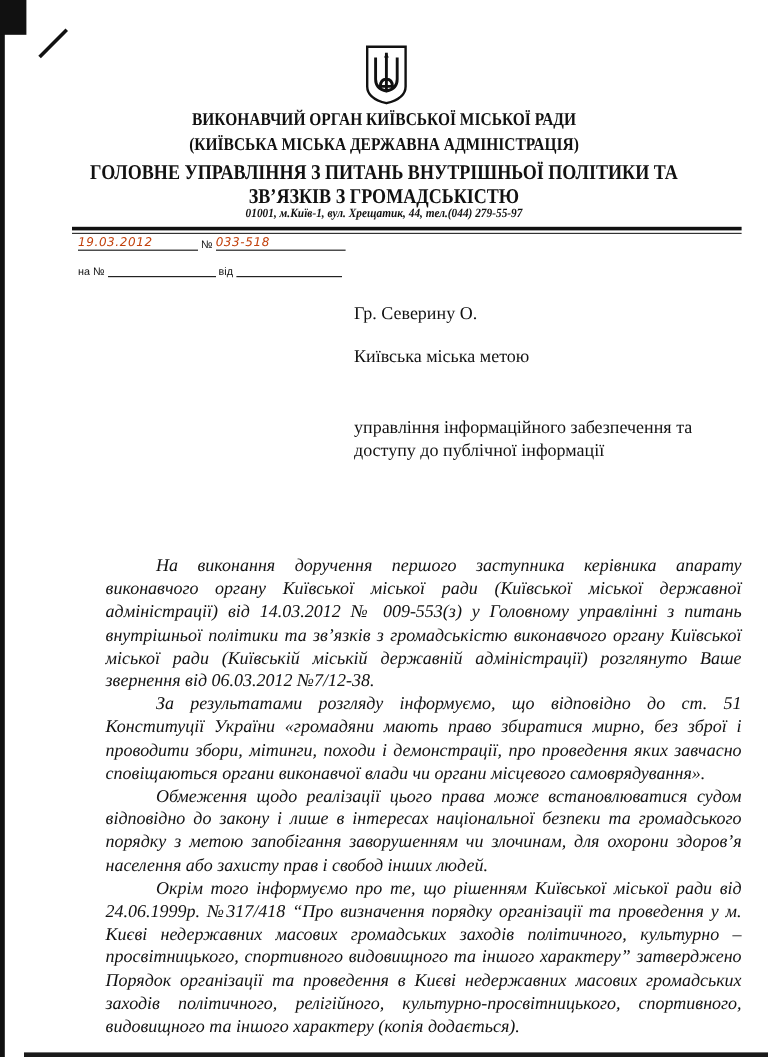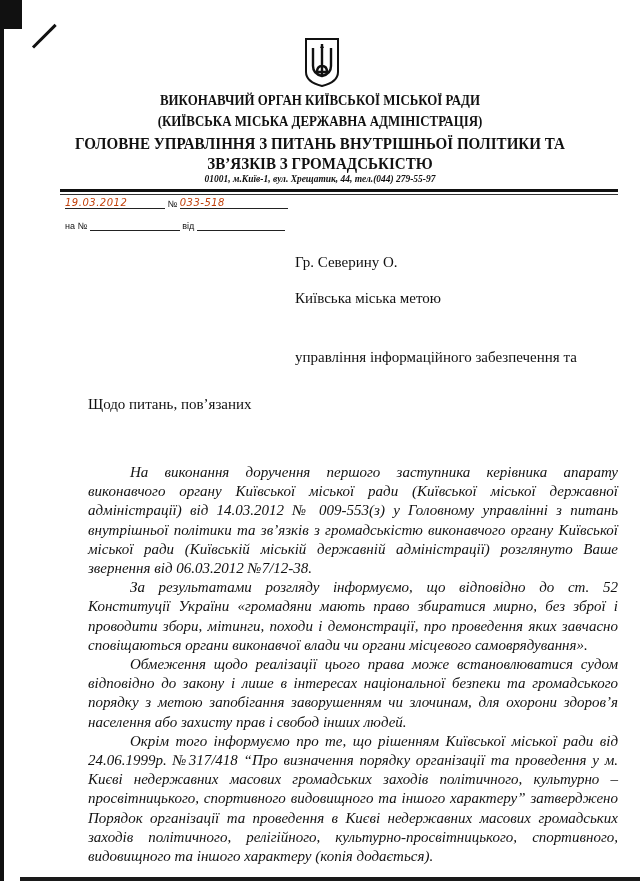--- a/index.html
+++ b/index.html
@@ -70,26 +70,26 @@
   <span>на №</span>
   <span class="ul" style="width:90px;height:10px"></span>
   <span>від</span>
   <span class="ul" style="width:88px;height:10px"></span>
 </div>
 
 <div class="recipient r1">Гр. Северину О.</div>
 <div class="recipient r2">Київська міська метою</div>
 <div class="recipient r3">
   <div>управління інформаційного забезпечення та</div>
+  <div>доступу до публічної інформації</div>
 </div>
 
 <div class="subject">
-  <div>Щодо питань, пов’язаних</div>
 </div>
 
 <div class="body-text b1">
   <p>На виконання доручення першого заступника керівника апарату виконавчого органу Київської міської ради (Київської міської державної адміністрації) від 14.03.2012 № 009-553(з) у Головному управлінні з питань внутрішньої політики та зв’язків з громадськістю виконавчого органу Київської міської ради (Київській міській державній адміністрації) розглянуто Ваше звернення від 06.03.2012 №7/12-38.</p>
-  <p>За результатами розгляду інформуємо, що відповідно до ст. 52 Конституції України «громадяни мають право збиратися мирно, без зброї і проводити збори, мітинги, походи і демонстрації, про проведення яких завчасно сповіщаються органи виконавчої влади чи органи місцевого самоврядування».</p>
+  <p>За результатами розгляду інформуємо, що відповідно до ст. 51 Конституції України «громадяни мають право збиратися мирно, без зброї і проводити збори, мітинги, походи і демонстрації, про проведення яких завчасно сповіщаються органи виконавчої влади чи органи місцевого самоврядування».</p>
   <p>Обмеження щодо реалізації цього права може встановлюватися судом відповідно до закону і лише в інтересах національної безпеки та громадського порядку з метою запобігання заворушенням чи злочинам, для охорони здоров’я населення або захисту прав і свобод інших людей.</p>
   <p>Окрім того інформуємо про те, що рішенням Київської міської ради від 24.06.1999р. №317/418 “Про визначення порядку організації та проведення у м. Києві недержавних масових громадських заходів політичного, культурно – просвітницького, спортивного видовищного та іншого характеру” затверджено Порядок організації та проведення в Києві недержавних масових громадських заходів політичного, релігійного, культурно-просвітницького, спортивного, видовищного та іншого характеру (копія додається).</p>
 </div>
 
 <div class="scan-bottom"></div>
 
 </body></html>

